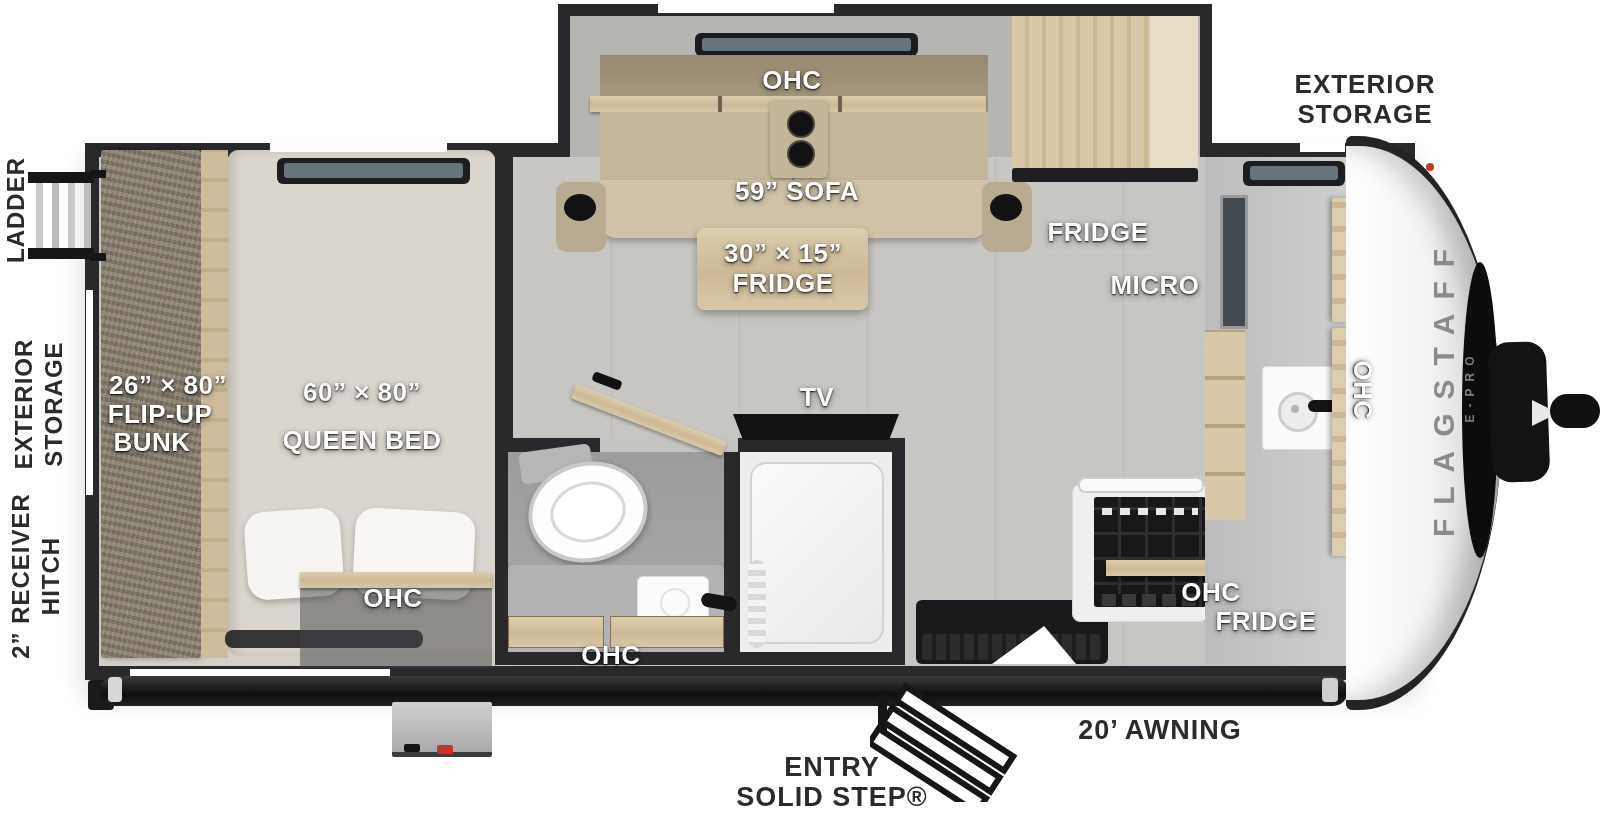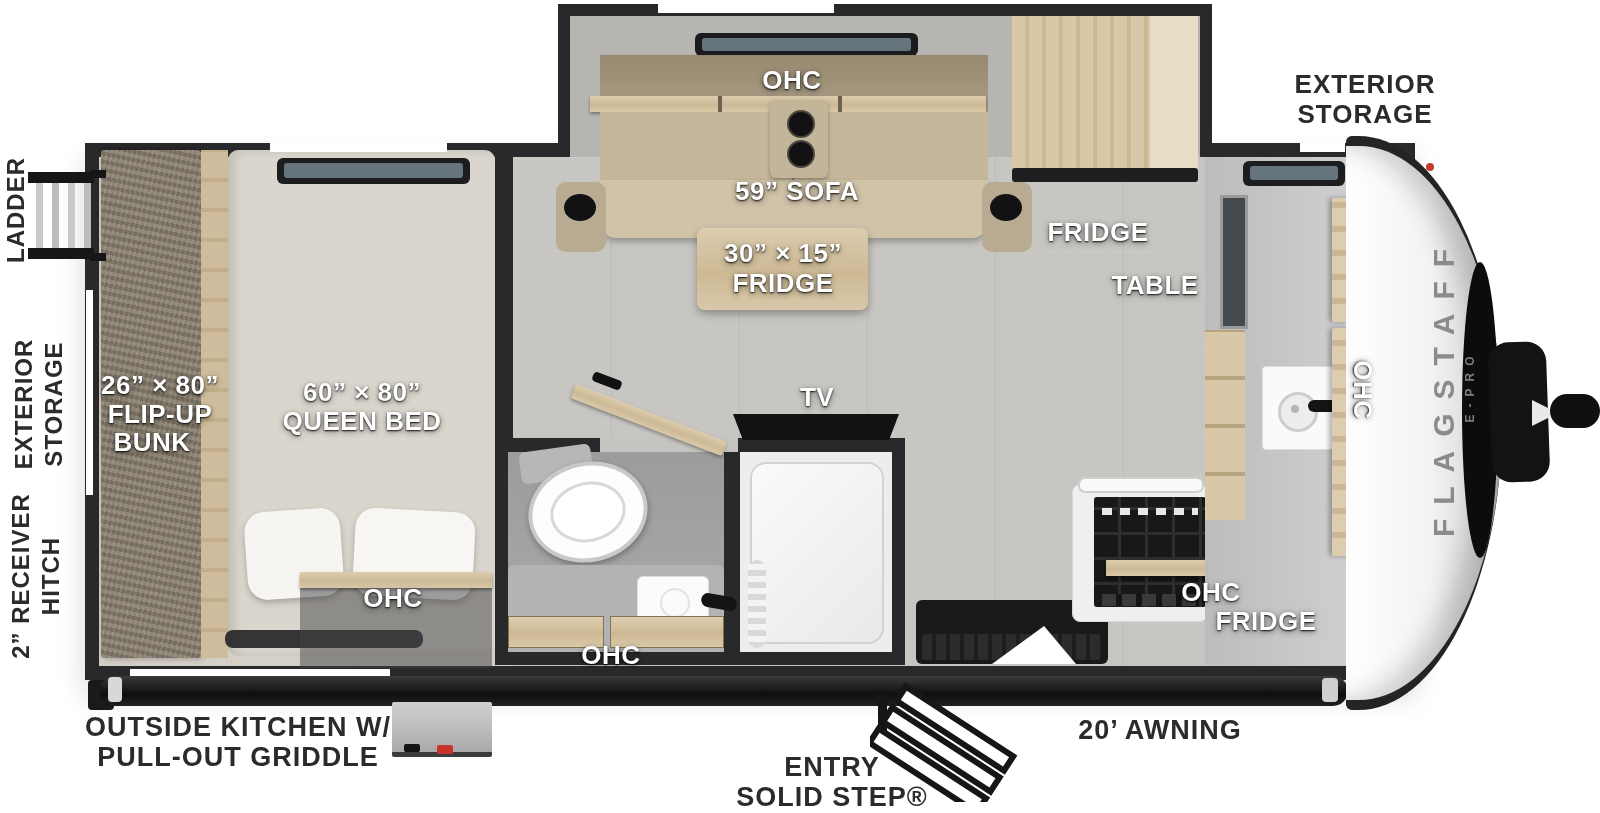--- a/index.html
+++ b/index.html
@@ -170,54 +170,50 @@
     <rect x="0" y="4" width="66" height="11" fill="#161618"></rect>
     <rect x="0" y="80" width="66" height="11" fill="#161618"></rect>
     <rect x="62" y="2" width="16" height="8" fill="#161618"></rect>
     <rect x="62" y="85" width="16" height="8" fill="#161618"></rect>
     <rect x="8" y="15" width="7" height="65" fill="#c9c9c9"></rect>
     <rect x="24" y="15" width="7" height="65" fill="#bdbdbd"></rect>
     <rect x="40" y="15" width="7" height="65" fill="#c9c9c9"></rect>
     <rect x="56" y="15" width="7" height="65" fill="#bdbdbd"></rect>
   </svg>
 
-  <div class="li" style="left:160px;top:385px;">26” × 80”</div>
+  <div class="li" style="left:168px;top:385px;">26” × 80”</div>
   <div class="li" style="left:160px;top:414px;">FLIP-UP</div>
   <div class="li" style="left:152px;top:442px;">BUNK</div>
   <div class="li" style="left:362px;top:392px;">60” × 80”</div>
-  <div class="li" style="left:362px;top:421px;">QUEEN BED</div>
+  <div class="li" style="left:362px;top:440px;">QUEEN BED</div>
   <div class="li" style="left:792px;top:80px;">OHC</div>
   <div class="li" style="left:797px;top:191px;">59” SOFA</div>
   <div class="li" style="left:783px;top:253px;">30” × 15”</div>
   <div class="li" style="left:783px;top:283px;">FRIDGE</div>
   <div class="li" style="left:1098px;top:232px;">FRIDGE</div>
-  <div class="li" style="left:1155px;top:285px;">TABLE</div>
+  <div class="li" style="left:1155px;top:285px;">MICRO</div>
   <div class="li" style="left:817px;top:397px;">TV</div>
   <div class="li" style="left:393px;top:598px;">OHC</div>
   <div class="li" style="left:611px;top:655px;">OHC</div>
   <div class="li" style="left:1211px;top:592px;">OHC</div>
   <div class="li" style="left:1266px;top:621px;">FRIDGE</div>
   <div class="li rotcw" style="left:1362px;top:390px;">OHC</div>
 
   <div class="le rotccw" style="left:16px;top:210px;font-size:24px;">LADDER</div>
   <div class="le rotccw" style="left:39px;top:404px;font-size:24px;">
     <span class="ln">EXTERIOR</span>
     <span class="ln">STORAGE</span>
   </div>
   <div class="le rotccw" style="left:36px;top:576px;font-size:24px;">
     <span class="ln">2” RECEIVER</span>
     <span class="ln">HITCH</span>
   </div>
   <div class="le" style="left:1365px;top:99px;">
     <span class="ln">EXTERIOR</span>
     <span class="ln">STORAGE</span>
   </div>
-  <div class="le" style="left:238px;top:742px;font-size:27px;">
-    <span class="ln">OUTSIDE KITCHEN W/</span>
-    <span class="ln">PULL-OUT GRIDDLE</span>
-  </div>
   <div class="le" style="left:832px;top:782px;font-size:27px;">
     <span class="ln">ENTRY</span>
     <span class="ln">SOLID STEP®</span>
   </div>
   <div class="le" style="left:1160px;top:730px;font-size:27px;">20’ AWNING</div>
 
 </div>
 
 </body></html>

